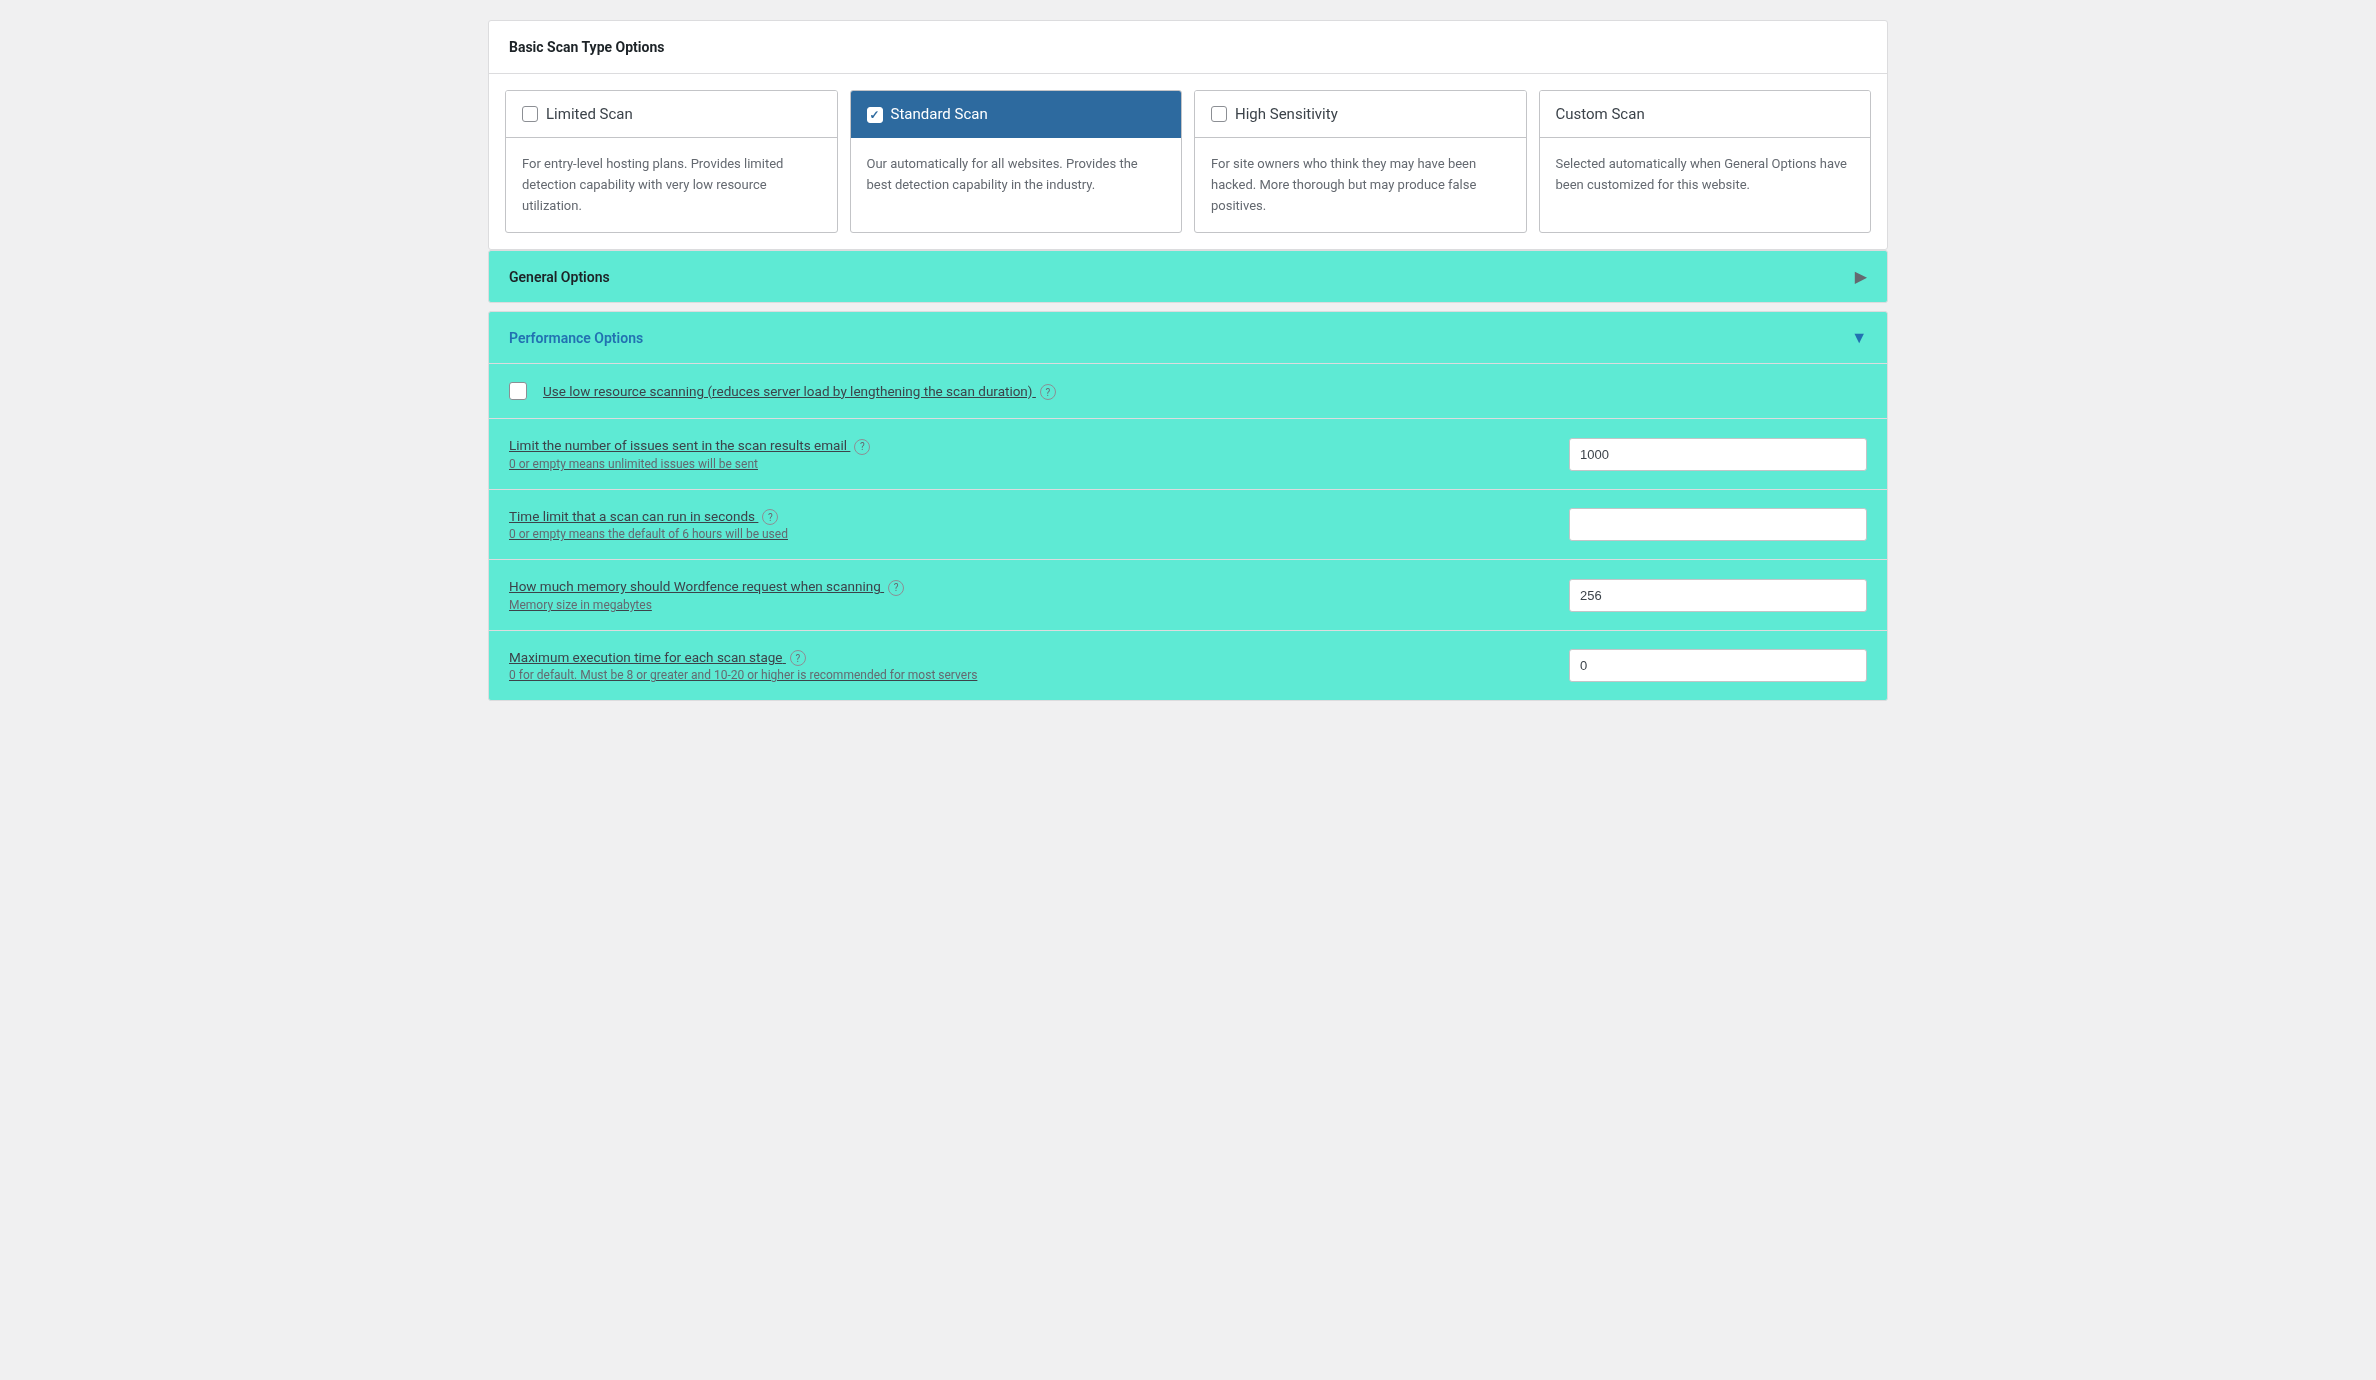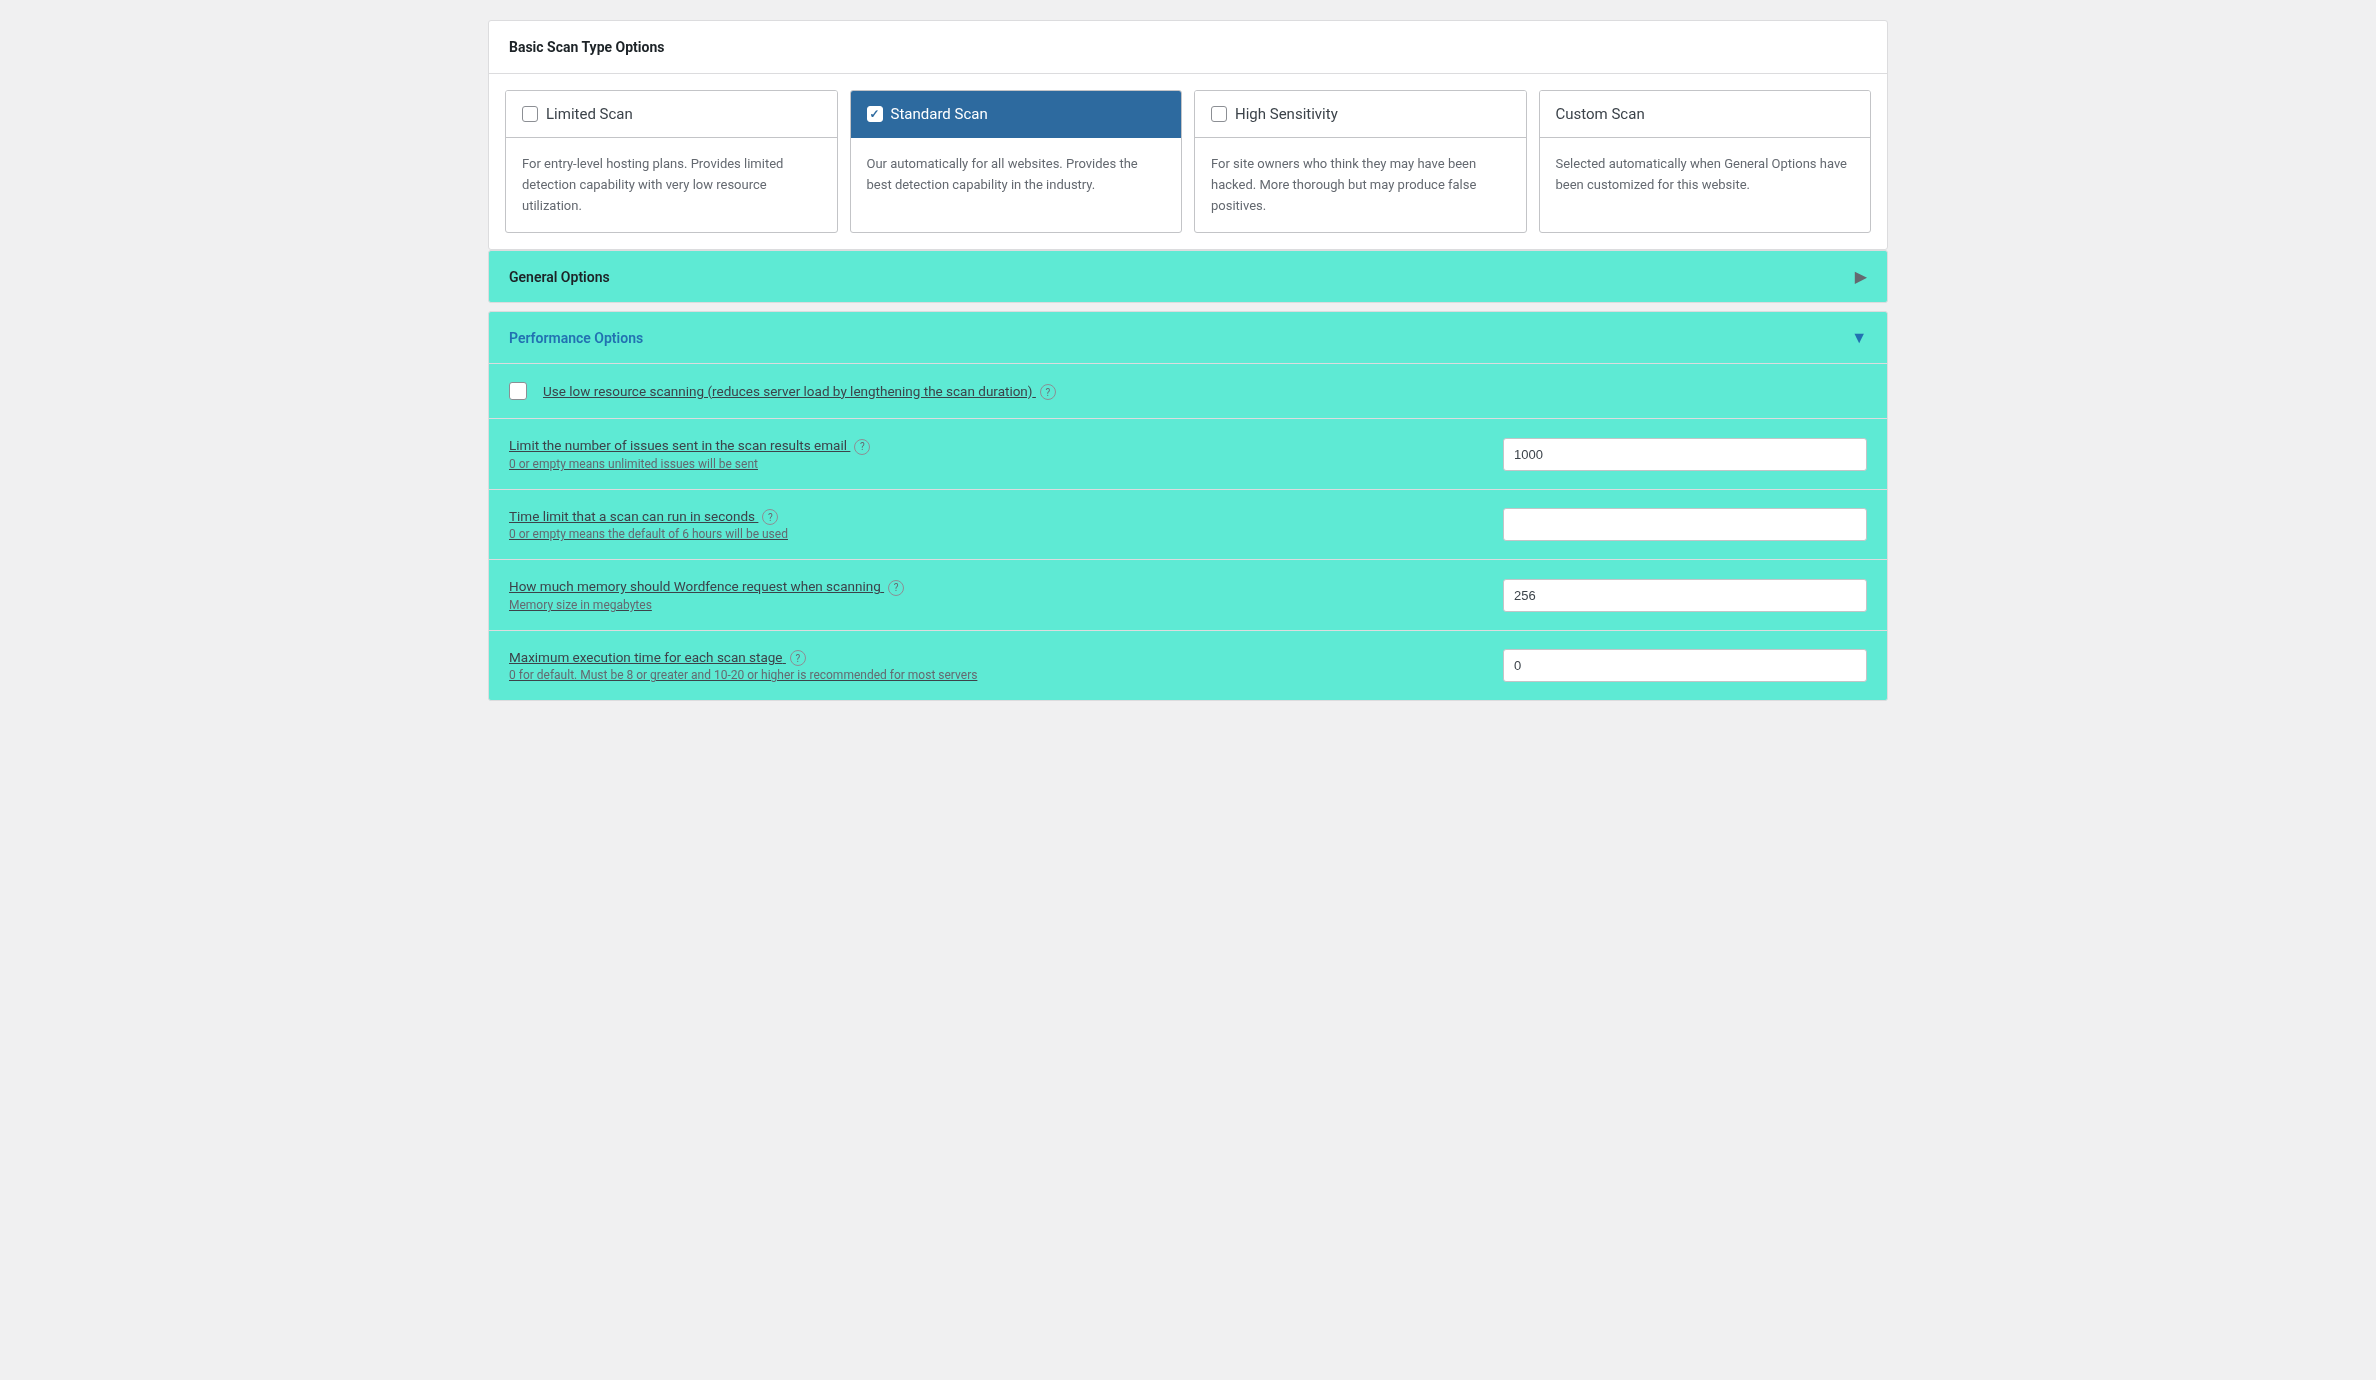--- a/index.html
+++ b/index.html
@@ -47,20 +47,21 @@
       padding: 14px 16px;
       background: #fff;
       border-bottom: 1px solid #c3c4c7;
       font-size: 15px;
       font-weight: 400;
     }
     .scan-type-header.active {
       background: #2d6a9f;
       color: #fff;
       border-bottom: 1px solid #2d6a9f;
+      align-items: flex-end;
     }
     .scan-type-body {
       padding: 16px;
       font-size: 13px;
       color: #646970;
       line-height: 1.6;
     }
     .checkbox-icon {
       width: 16px;
       height: 16px;
@@ -133,21 +134,21 @@
     .perf-row-label .label-title {
       font-size: 13.5px;
       color: #3c434a;
       margin-bottom: 2px;
     }
     .perf-row-label .label-sub {
       font-size: 12px;
       color: #646970;
     }
     .perf-row-input {
-      width: 364px;
+      width: 298px;
       flex-shrink: 0;
     }
     .perf-row-input input {
       width: 100%;
       padding: 8px 10px;
       border: 1px solid #c3c4c7;
       border-radius: 3px;
       font-size: 13px;
       background: #fff;
       color: #3c434a;

